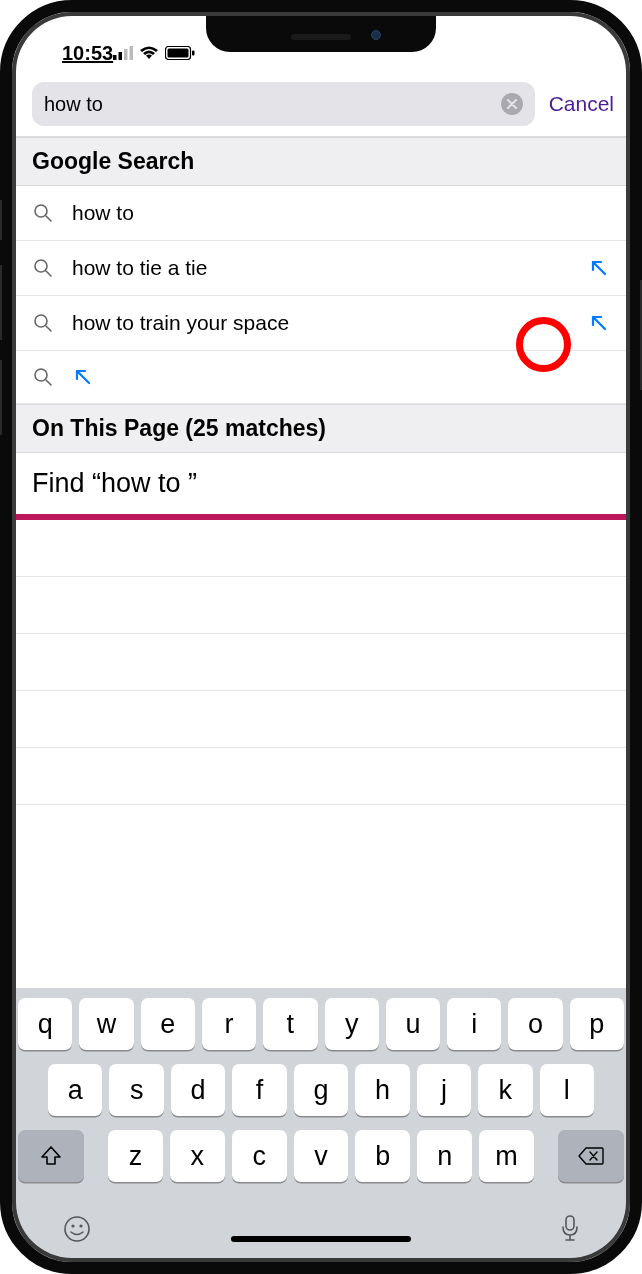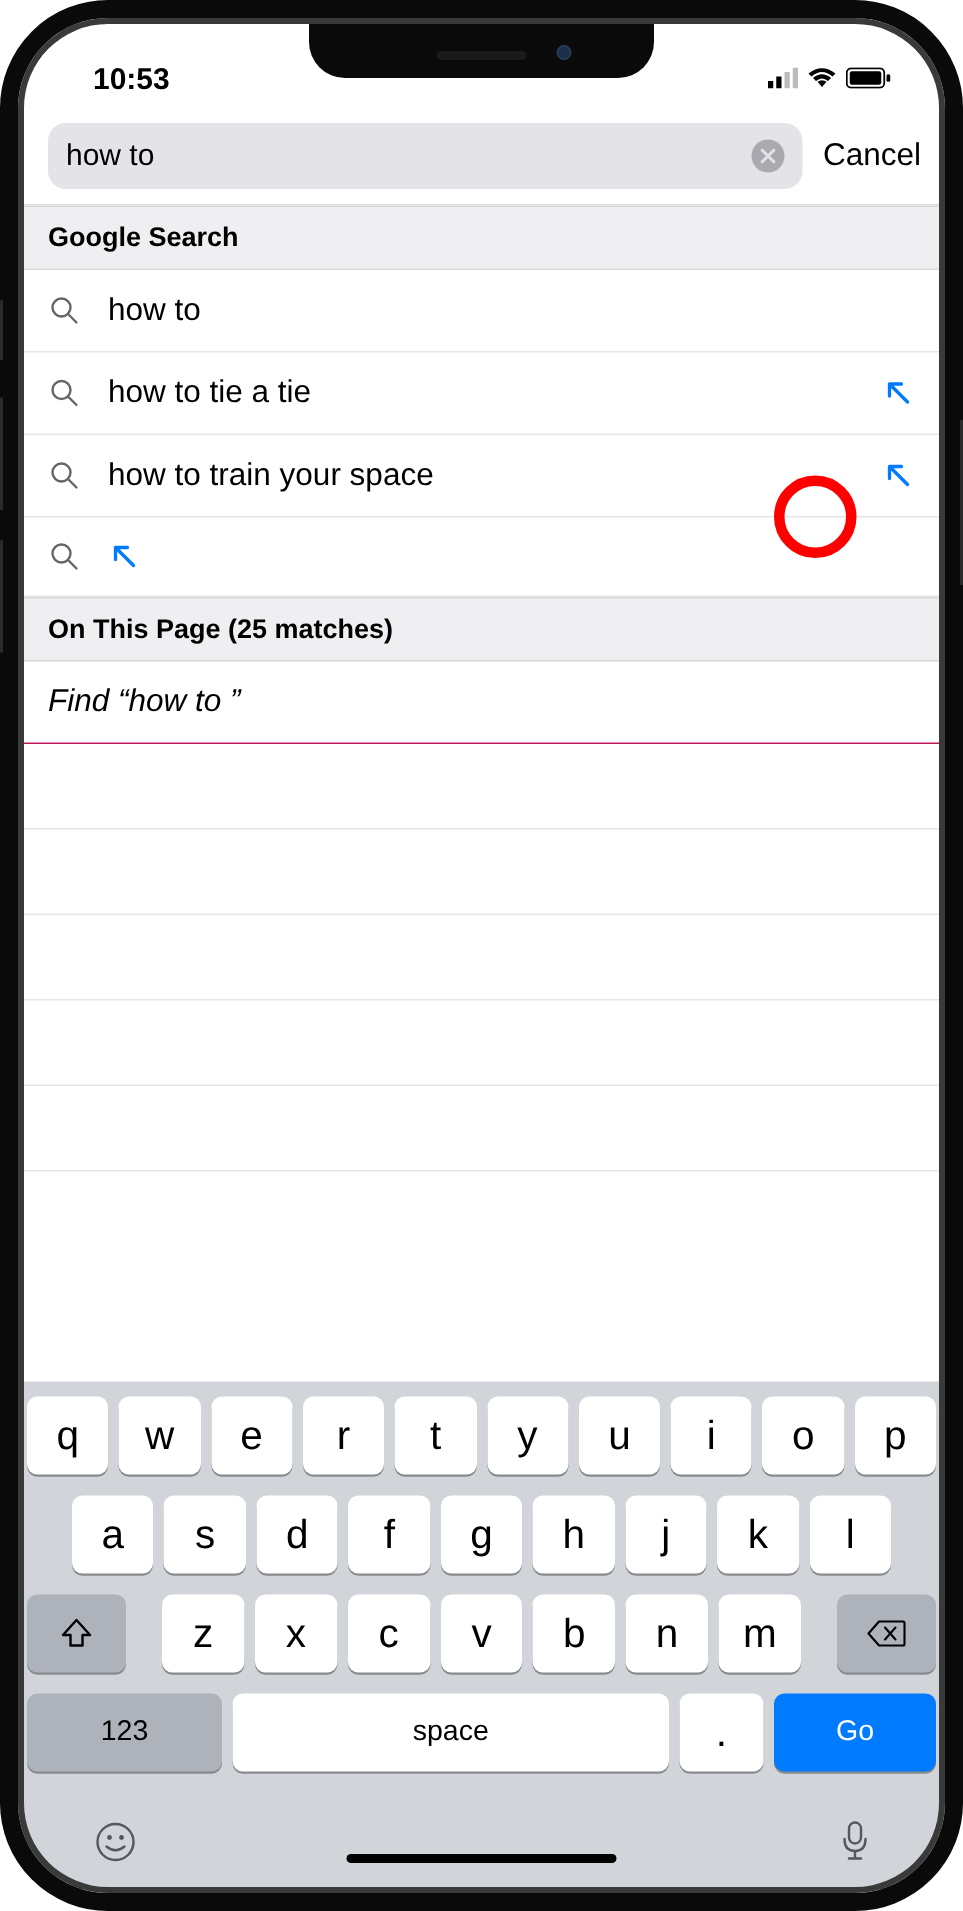--- a/index.html
+++ b/index.html
@@ -76,26 +76,27 @@
       border-radius: 60px;
       overflow: hidden;
       background: #fff;
       display: flex;
       flex-direction: column;
     }
 
     
     .status-bar {
       display: flex;
-      justify-content: space-between;
+      justify-content: flex-start;
       align-items: center;
       padding: 22px 32px 0;
       height: 60px;
       font-size: 20px;
       font-weight: 600;
+      text-decoration: underline;
     }
     .status-left { padding-left: 18px; }
     .status-right {
       display: flex;
       align-items: center;
       gap: 6px;
       padding-right: 4px;
     }
 
     
@@ -130,30 +131,30 @@
       border-radius: 50%;
       background: #a9a9af;
       display: flex;
       align-items: center;
       justify-content: center;
       color: #e3e3e8;
       font-size: 16px;
       line-height: 1;
     }
     .cancel-btn {
-      color: #000000;
+      color: #4c1d95;
       font-size: 21px;
       font-weight: 400;
     }
 
     
     .section-header {
       background: #efeff2;
       padding: 10px 20px;
-      font-size: 18px;
+      font-size: 23px;
       font-weight: 700;
       border-top: 1px solid #d9d9dc;
       border-bottom: 1px solid #d9d9dc;
     }
     .suggestions {
       background: #fff;
     }
     .suggest-row {
       display: flex;
       align-items: center;
@@ -174,23 +175,22 @@
     .suggest-text { flex: 1; }
     .fill-arrow {
       width: 22px;
       height: 22px;
       color: #007aff;
       flex: 0 0 auto;
     }
 
     .find-row {
       padding: 15px 20px;
-      font-size: 21px;
-      border-bottom: 1px solid #be185d;
-      font-style: italic;
+      font-size: 27px;
+      border-bottom: 6px solid #be185d;
     }
     .empty-rows .empty-row {
       height: 57px;
       border-bottom: 1px solid #e5e5e8;
     }
 
     
     .highlight-circle {
       position: absolute;
       width: 55px;
@@ -438,26 +438,20 @@
           <div class="kb-key">m</div>
         </div>
       <div class="spacer"></div>
       <div class="kb-key special wide-del">
         <svg width="26" height="20" viewBox="0 0 26 20">
           <path d="M8 2 L24 2 Q25 2 25 3 L25 17 Q25 18 24 18 L8 18 L1 10 Z" fill="none" stroke="#000" stroke-width="1.4" stroke-linejoin="round"></path>
           <path d="M12 6 L19 14 M19 6 L12 14" stroke="#000" stroke-width="1.4" stroke-linecap="round"></path>
         </svg>
       </div>
     </div>
-    <div class="kb-row row4">
-      <div class="kb-key num">123</div>
-      <div class="kb-key space">space</div>
-      <div class="kb-key dot">.</div>
-      <div class="kb-key go">Go</div>
-    </div>
     <div class="kb-bottom">
       <span>
         <svg width="30" height="30" viewBox="0 0 30 30">
           <circle cx="15" cy="15" r="12" fill="none" stroke="#54575c" stroke-width="1.6"></circle>
           <circle cx="11" cy="12" r="1.6" fill="#54575c"></circle>
           <circle cx="19" cy="12" r="1.6" fill="#54575c"></circle>
           <path d="M9 18 Q15 23 21 18" fill="none" stroke="#54575c" stroke-width="1.6" stroke-linecap="round"></path>
         </svg>
       </span>
       <span>

